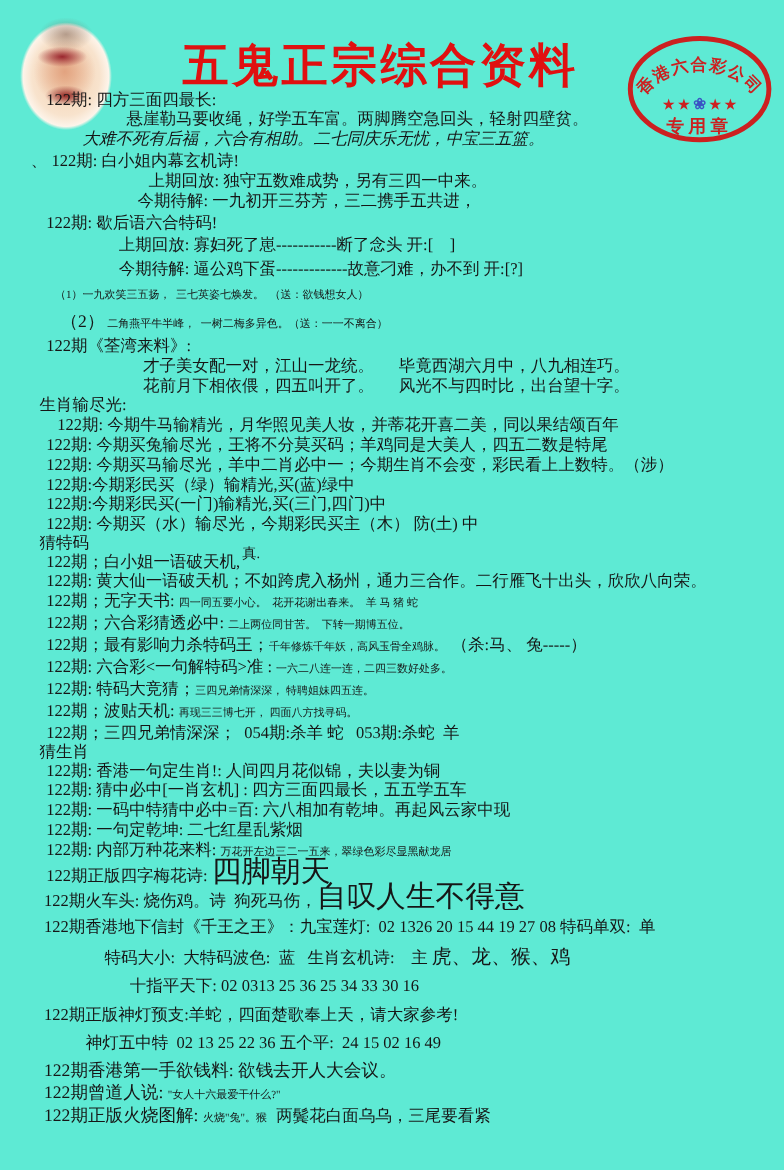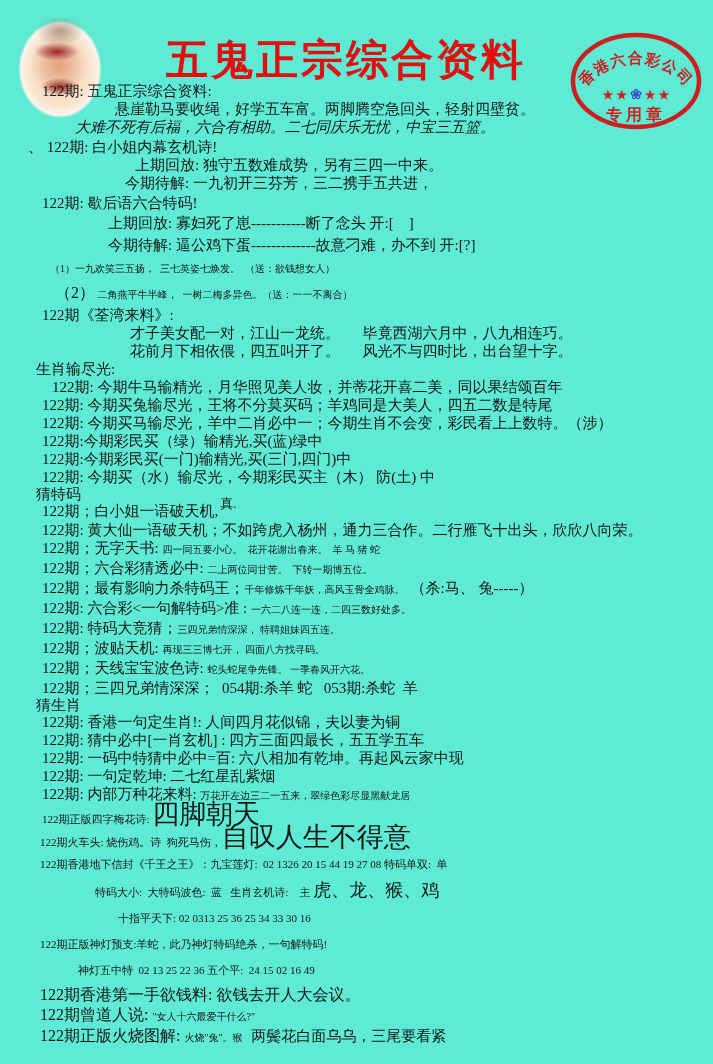--- a/index.html
+++ b/index.html
@@ -13,21 +13,21 @@
       radial-gradient(ellipse 30% 16% at 50% 20%, rgba(125,95,80,0.55), rgba(125,95,80,0) 70%),
       radial-gradient(ellipse 34% 30% at 49% 45%, rgba(225,160,125,0.95), rgba(235,190,160,0) 72%),
       radial-gradient(ellipse 48% 48% at 50% 48%, #f3cfae 0%, #f8e3cd 55%, #fdf4ea 70%, rgba(255,255,255,0) 75%);
     filter:blur(0.6px);}
   .title{position:absolute;top:32px;left:166px;font-size:42px;font-weight:bold;
          color:#e01010;letter-spacing:3px;white-space:pre;}
   .stamp{position:absolute;top:26px;right:6px;width:142px;height:114px;}
   .content{position:absolute;top:82px;left:0;width:713px;}
   .row{font-size:15px;line-height:18px;white-space:pre;}
   .small{font-size:10px;}
-  .sm11{font-size:11px;}
+  .sm11{font-size:15px;}
   .mid{font-size:16px;}
   .mid18{font-size:18px;}
   .big{font-size:27px;line-height:23px;font-family:Liberation Mono, monospace;}
   .n16{font-size:16px;line-height:20px;}
   .lh22{line-height:22px;}
   .lh16{line-height:16px;}
   .mt2{margin-top:2px;} .mt4{margin-top:4px;} .mt6{margin-top:6px;} .mt8{margin-top:8px;}
   .i28{padding-left:28px;} .i36{padding-left:36px;} .i40{padding-left:40px;}
   .i42{padding-left:42px;} .i50{padding-left:50px;} .i52{padding-left:52px;}
   .i55{padding-left:55px;} .i75{padding-left:75px;font-style:italic;} .i78{padding-left:78px;}
@@ -51,21 +51,21 @@
     <path id="arcTop" d="M 17 68 A 57 45 0 0 1 125 68" fill="none"></path>
     <text fill="#cc2020" font-size="15" font-weight="bold" letter-spacing="1.5">
       <textPath href="#arcTop" startOffset="50%" text-anchor="middle">香港六合彩公司</textPath>
     </text>
     <text x="71" y="73" text-anchor="middle" font-size="12" font-weight="bold"><tspan fill="#cc2020">★ ★ </tspan><tspan fill="#3a54c4" font-size="14">❀</tspan><tspan fill="#cc2020"> ★ ★</tspan></text>
     <text x="71" y="94" text-anchor="middle" fill="#cc2020" font-size="16" font-weight="bold" letter-spacing="4">专用章</text>
   </svg>
 
   <div class="content">
 
-    <div class="row i42">122期: 五鬼正宗综合资料:</div>
+    <div class="row i42">122期: 四方三面四最长:</div>
     <div class="row i115">悬崖勒马要收绳，好学五车富。两脚腾空急回头，轻射四壁贫。</div>
     <div class="row i75">大难不死有后福，六合有相助。二七同庆乐无忧，中宝三五篮。</div>
 
     <div class="row i28 mt2"><span>、 </span><span>122期: 白小姐内幕玄机诗!</span></div>
     <div class="row i135">上期回放: 独守五数难成势，另有三四一中来。</div>
     <div class="row i125">今期待解: 一九初开三芬芳，三二携手五共进，</div>
 
     <div class="row i42 mt2">122期: 歇后语六合特码!</div>
     <div class="row i108 lh22">上期回放: 寡妇死了崽-----------断了念头 开:[　]</div>
     <div class="row i108 lh22">今期待解: 逼公鸡下蛋-------------故意刁难，办不到 开:[?]</div>
@@ -86,35 +86,34 @@
 
     <div class="row i36 lh16">猜特码</div>
     <div class="row i42"><span>122期；白小姐一语破天机,</span><span class="annot">真.</span></div>
     <div class="row i42">122期: 黄大仙一语破天机；不如跨虎入杨州，通力三合作。二行雁飞十出头，欣欣八向荣。</div>
     <div class="row i42"><span>122期；无字天书: </span><span class="small">四一同五要小心。  花开花谢出春来。  羊 马 猪 蛇</span></div>
     <div class="row i42"><span>122期；六合彩猜透必中: </span><span class="small">二上两位同甘苦。  下转一期博五位。</span></div>
     <div class="row i42"><span>122期；最有影响力杀特码王；</span><span class="small">千年修炼千年妖，高风玉骨全鸡脉。</span><span class="gapR">（杀:马、 兔-----）</span></div>
     <div class="row i42"><span>122期: 六合彩&lt;一句解特码&gt;准 : </span><span class="small">一六二八连一连，二四三数好处多。</span></div>
     <div class="row i42"><span>122期: 特码大竞猜；</span><span class="small">三四兄弟情深深， 特聘姐妹四五连。</span></div>
     <div class="row i42"><span>122期；波贴天机: </span><span class="small">再现三三博七开， 四面八方找寻码。</span></div>
-    <div class="row i42"><span>122期；天线宝宝波色诗: </span><span class="small">蛇头蛇尾争先锋。 一季春风开六花。</span></div>
     <div class="row i42">122期；三四兄弟情深深；  054期:杀羊 蛇   053期:杀蛇  羊</div>
 
     <div class="row i36 lh16">猜生肖</div>
     <div class="row i42">122期: 香港一句定生肖!: 人间四月花似锦，夫以妻为铜</div>
     <div class="row i42">122期: 猜中必中[一肖玄机] : 四方三面四最长，五五学五车</div>
     <div class="row i42">122期: 一码中特猜中必中=百: 六八相加有乾坤。再起风云家中现</div>
     <div class="row i42">122期: 一句定乾坤: 二七红星乱紫烟</div>
     <div class="row i42"><span>122期: 内部万种花来料: </span><span class="small">万花开左边三二一五来，翠绿色彩尽显黑献龙居</span></div>
 
     <div class="row i42"><span class="sm11">122期正版四字梅花诗: </span><span class="big">四脚朝天</span></div>
     <div class="row i40"><span class="sm11">122期火车头: 烧伤鸡。诗  狗死马伤，</span><span class="big">自叹人生不得意</span></div>
     <div class="row sm11 i40 mt4">122期香港地下信封《千王之王》：九宝莲灯:  02 1326 20 15 44 19 27 08 特码单双:  单</div>
     <div class="row i95 mt8"><span class="sm11">特码大小:  大特码波色:  蓝   生肖玄机诗:    主 </span><span class="mid18">虎、龙、猴、鸡</span></div>
     <div class="row sm11 i118 mt8">十指平天下: 02 0313 25 36 25 34 33 30 16</div>
-    <div class="row sm11 i40 mt8">122期正版神灯预支:羊蛇，此乃神灯特码绝杀，一句解特码!</div>
+    <div class="row sm11 i40 mt8">122期正版神灯预支:羊蛇，四面楚歌奉上天，请大家参考!</div>
     <div class="row sm11 i78 mt8">神灯五中特  02 13 25 22 36 五个平:  24 15 02 16 49</div>
     <div class="row n16 i40 mt6">122期香港第一手欲钱料: 欲钱去开人大会议。</div>
     <div class="row i40"><span class="n16">122期曾道人说: </span><span class="small">"女人十六最爱干什么?"</span></div>
     <div class="row i40"><span class="n16">122期正版火烧图解: </span><span class="small">火烧"兔"。猴 </span><span class="gapR">两鬓花白面乌乌，三尾要看紧</span></div>
 
   </div>
 </div>
 
 </body></html>

